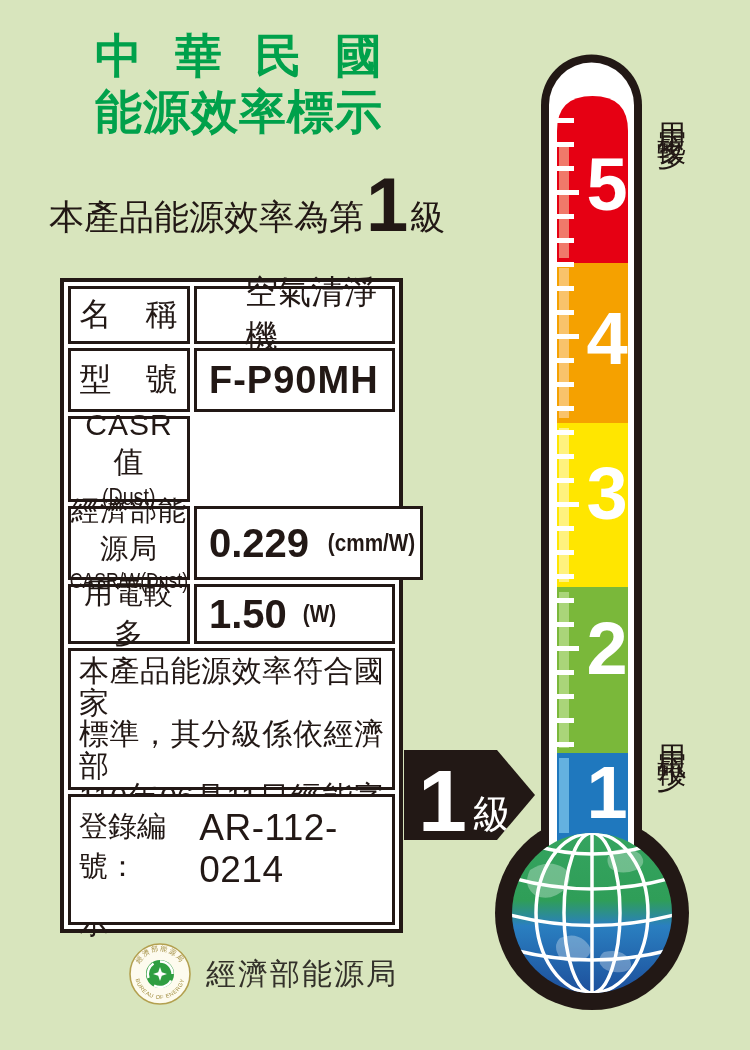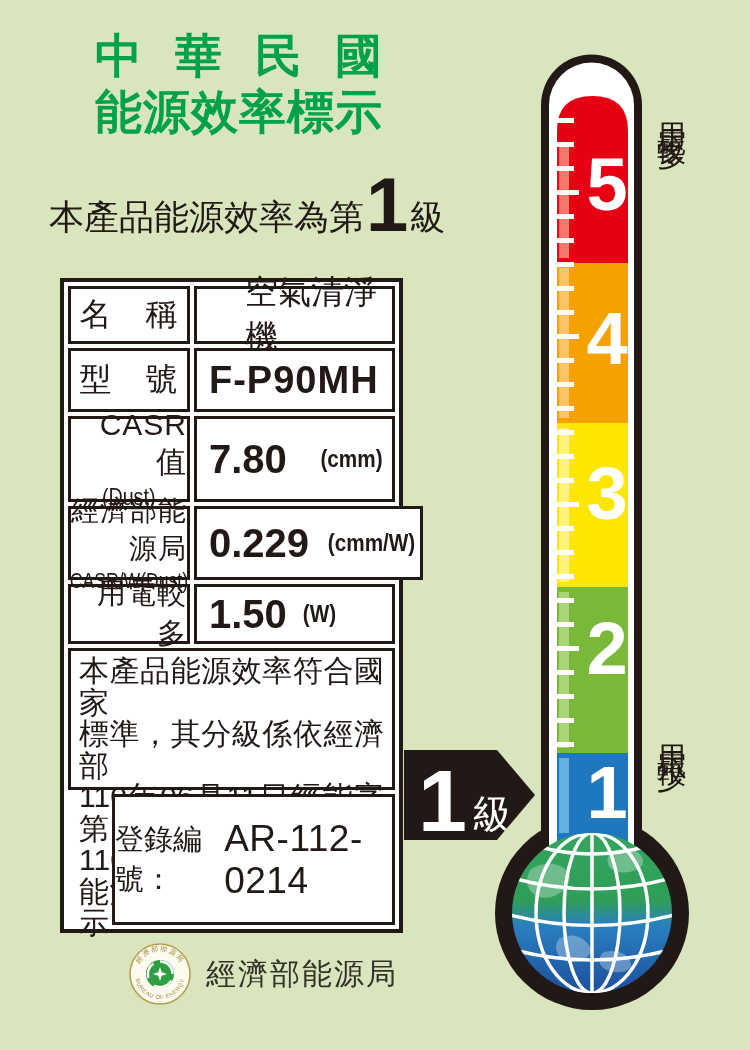--- a/index.html
+++ b/index.html
@@ -21,36 +21,36 @@
   .subtitle .big  { font-size:76px; line-height:0.82; font-weight:bold; margin:0 2px; }
   .subtitle .suf  { font-size:35px; line-height:1.1; }
   
   .spec-table {
     position:absolute; left:60px; top:278px; width:343px; height:655px;
     background:#fff; border:4px solid #221815; padding:4px;
     display:flex; flex-direction:column; gap:4px;
   }
   .t-row { display:flex; gap:4px; flex:none; }
   .cell { border:3px solid #221815; background:#fff; }
-  .cell.lab { width:122px; flex:none; display:flex; flex-direction:column; align-items:center; justify-content:center; text-align:right; }
+  .cell.lab { width:122px; flex:none; display:flex; flex-direction:column; align-items:center; justify-content:center; text-align:center; }
   .cell.val { flex:1; display:flex; align-items:center; padding-left:12px; }
   .cell.full { flex:1; }
   .h1{height:58px} .h2{height:64px} .h3{height:86px} .h4{height:74px} .h5{height:60px} .h6{height:142px} .h7{flex:1}
   .lab-main  { font-size:32px; letter-spacing:1px; }
   .lab-sub   { font-size:24px; transform:scaleX(.82); white-space:nowrap; }
   .lab-sub2  { font-size:22px; transform:scaleX(.80); white-space:nowrap; }
   .val-plain { font-size:33px;margin-left:36px; }
   .val-bold  { font-size:38px; font-weight:bold; letter-spacing:1px; }
   .val-num   { font-size:40px; font-weight:bold; }
   .val-unit  { font-size:23px; font-weight:bold; margin-left:14px; transform:scaleX(.9); }
   .statement {
     font-size:30px; line-height:31.5px; padding:4px 8px;
     white-space:pre-line; text-align:justify; text-align-last:justify;
   }
-  .reg-row { display:flex; align-items:center; padding:10px 0;margin-left:44px; }
+  .reg-row { display:flex; align-items:flex-start; padding:10px 8px; }
   .reg-label { font-size:29px; }
   .reg-value { font-size:37px; font-weight:normal; letter-spacing:.5px; }
   
   .footer { position:absolute; left:128px; top:942px; display:flex; align-items:center; }
   .agency-name { font-size:30px; color:#33312a; margin-left:14px; letter-spacing:2px; }
   
   .thermo-svg { position:absolute; left:480px; top:40px; }
   .v-label {
     position:absolute; writing-mode:vertical-rl; font-size:29px; letter-spacing:6px;
     color:#221815; left:652px;
@@ -96,24 +96,20 @@
       <span class="lab-main">型　號</span>
     </div>
     <div class="cell val">
       <span class="val-bold">F-P90MH</span>
     </div>
   </div>
   <div class="t-row h3">
     <div class="cell lab">
       <span class="lab-main" style="font-size:30px">CASR值</span>
       <span class="lab-sub">(Dust)</span>
-    </div>
-    <div class="cell val">
-      <span class="val-num">7.80</span>
-      <span class="val-unit" style="margin-left:30px">(cmm)</span>
     </div>
   </div>
   <div class="t-row h4">
     <div class="cell lab">
       <span class="lab-main" style="font-size:28px">經濟部能源局</span>
       <span class="lab-sub2">CASR/W(Dust)</span>
     </div>
     <div class="cell val">
       <span class="val-num">0.229</span>
       <span class="val-unit">(cmm/W)</span>

